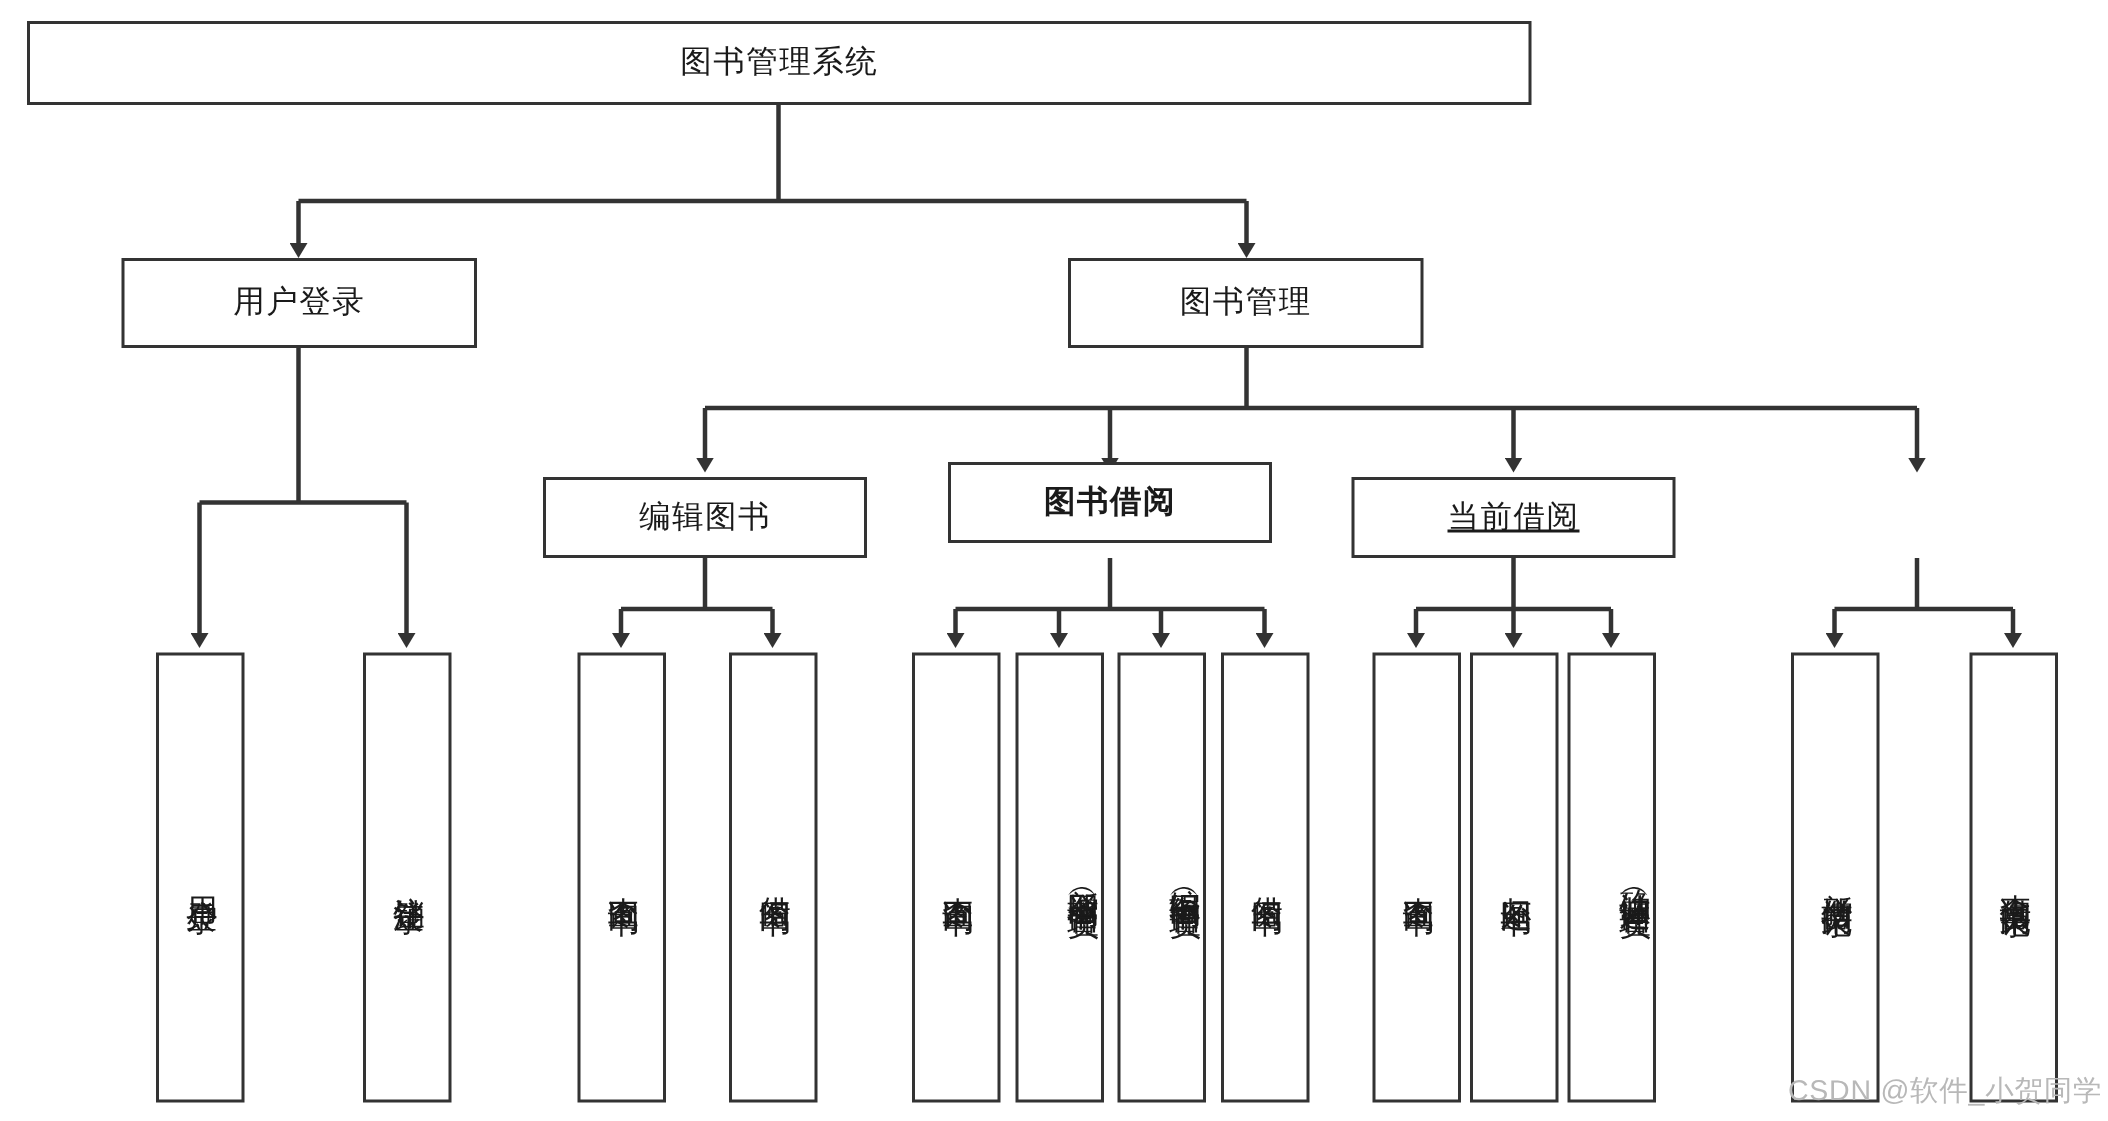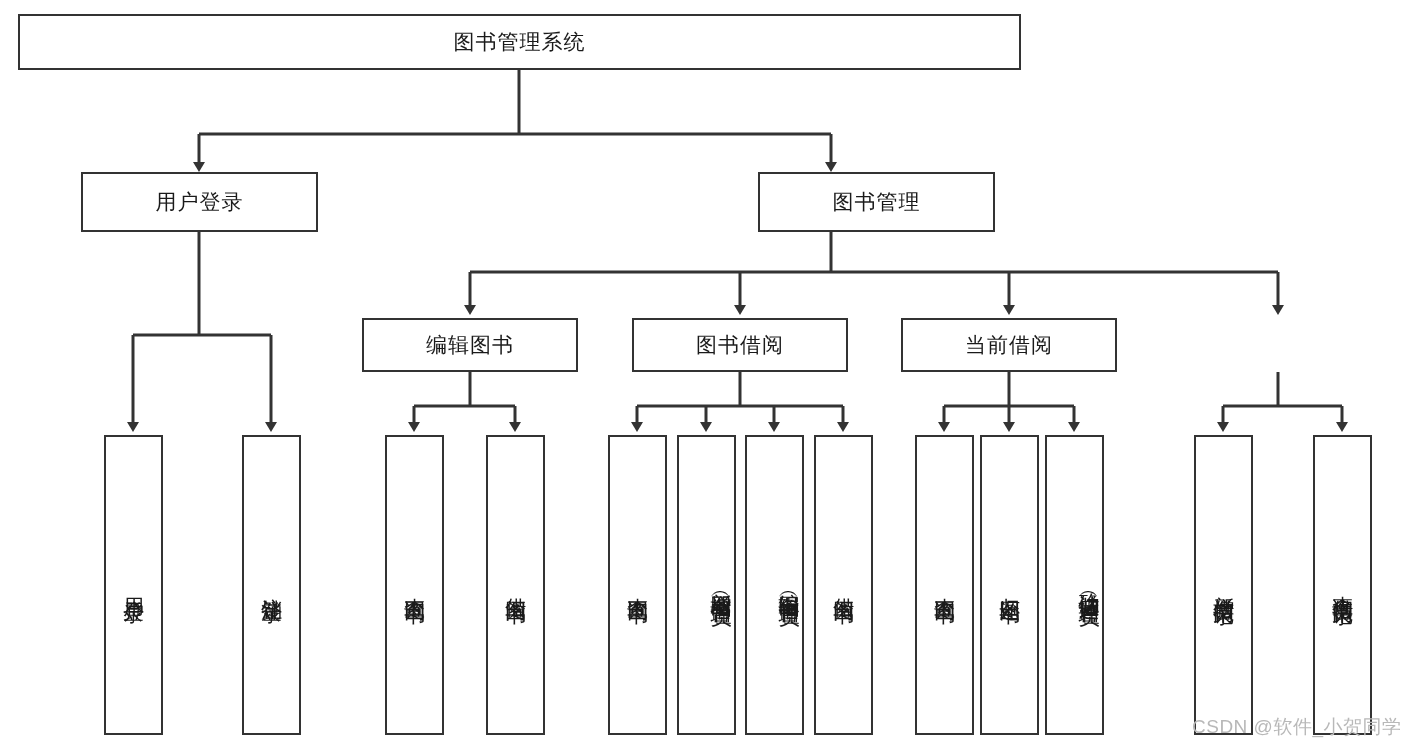--- a/index.html
+++ b/index.html
@@ -112,25 +112,25 @@
 
     <path d="M1278,372 L1278,406" stroke="#333333" stroke-width="3" fill="none"></path>
     <path d="M1223,406 L1342,406" stroke="#333333" stroke-width="3" fill="none"></path>
     <path d="M1223,406 L1223,423" stroke="#333333" stroke-width="3" fill="none" marker-end="url(#arrow)"></path>
     <path d="M1342,406 L1342,423" stroke="#333333" stroke-width="3" fill="none" marker-end="url(#arrow)"></path>
   </svg>
 
   <div class="node horiz" style="left:18px; top:14px; width:1003px; height:56px;">图书管理系统</div>
 
   <div class="node horiz" style="left:81px; top:172px; width:237px; height:60px;">用户登录</div>
-  <div class="node horiz" style="left:712px; top:172px; width:237px; height:60px;margin-left:46px;">图书管理</div>
+  <div class="node horiz" style="left:712px; top:172px; width:237px; height:60px;">图书管理</div>
 
   <div class="node horiz" style="left:362px; top:318px; width:216px; height:54px;">编辑图书</div>
-  <div class="node horiz" style="left:632px; top:318px; width:216px; height:54px;">图书借阅</div>
-  <div class="node horiz" style="left:901px; top:318px; width:216px; height:54px;">当前借阅</div>
+  <div class="node horiz" style="left:632px; top:308px; width:216px; height:54px;font-weight:bold;">图书借阅</div>
+  <div class="node horiz" style="left:901px; top:318px; width:216px; height:54px;text-decoration:underline;">当前借阅</div>
 
   <div class="node vert" style="left:104px; top:435px; width:59px; height:300px;">用户登录</div>
   <div class="node vert" style="left:242px; top:435px; width:59px; height:300px;">注销登录</div>
 
   <div class="node vert" style="left:385px; top:435px; width:59px; height:300px;">查询图书</div>
   <div class="node vert" style="left:486px; top:435px; width:59px; height:300px;">借阅图书</div>
 
   <div class="node vert" style="left:608px; top:435px; width:59px; height:300px;">查询图书</div>
   <div class="node vert top-align" style="left:677px; top:435px; width:59px; height:300px;">新增图书（管理员）</div>
   <div class="node vert top-align" style="left:745px; top:435px; width:59px; height:300px;">编辑图书（管理员）</div>

